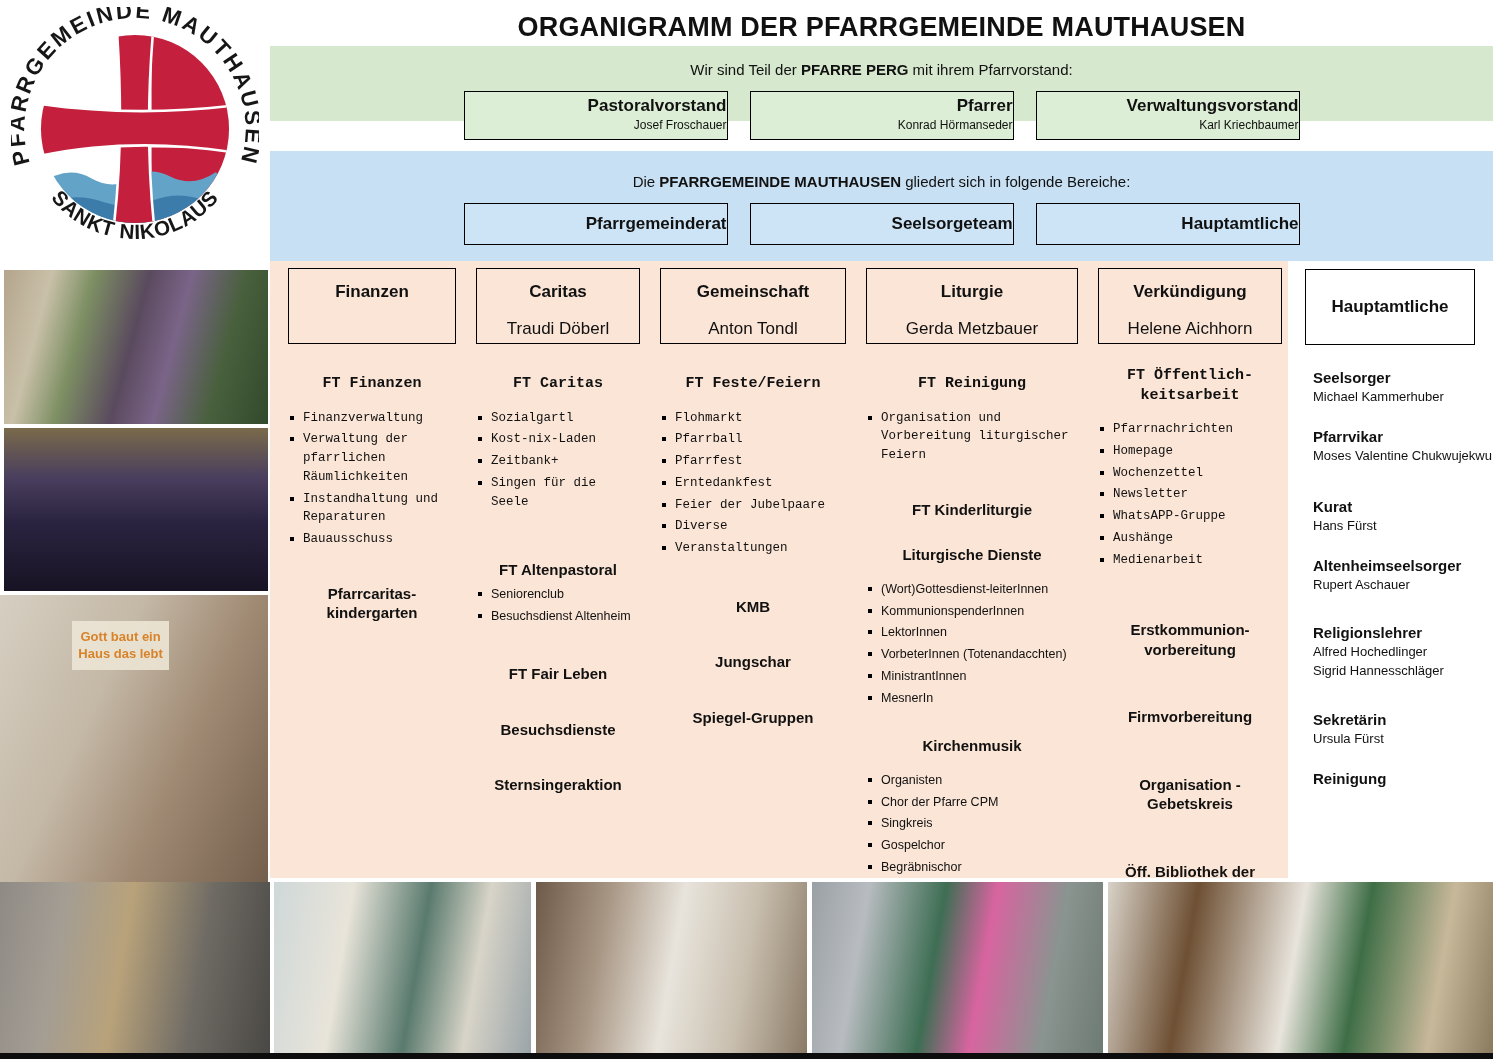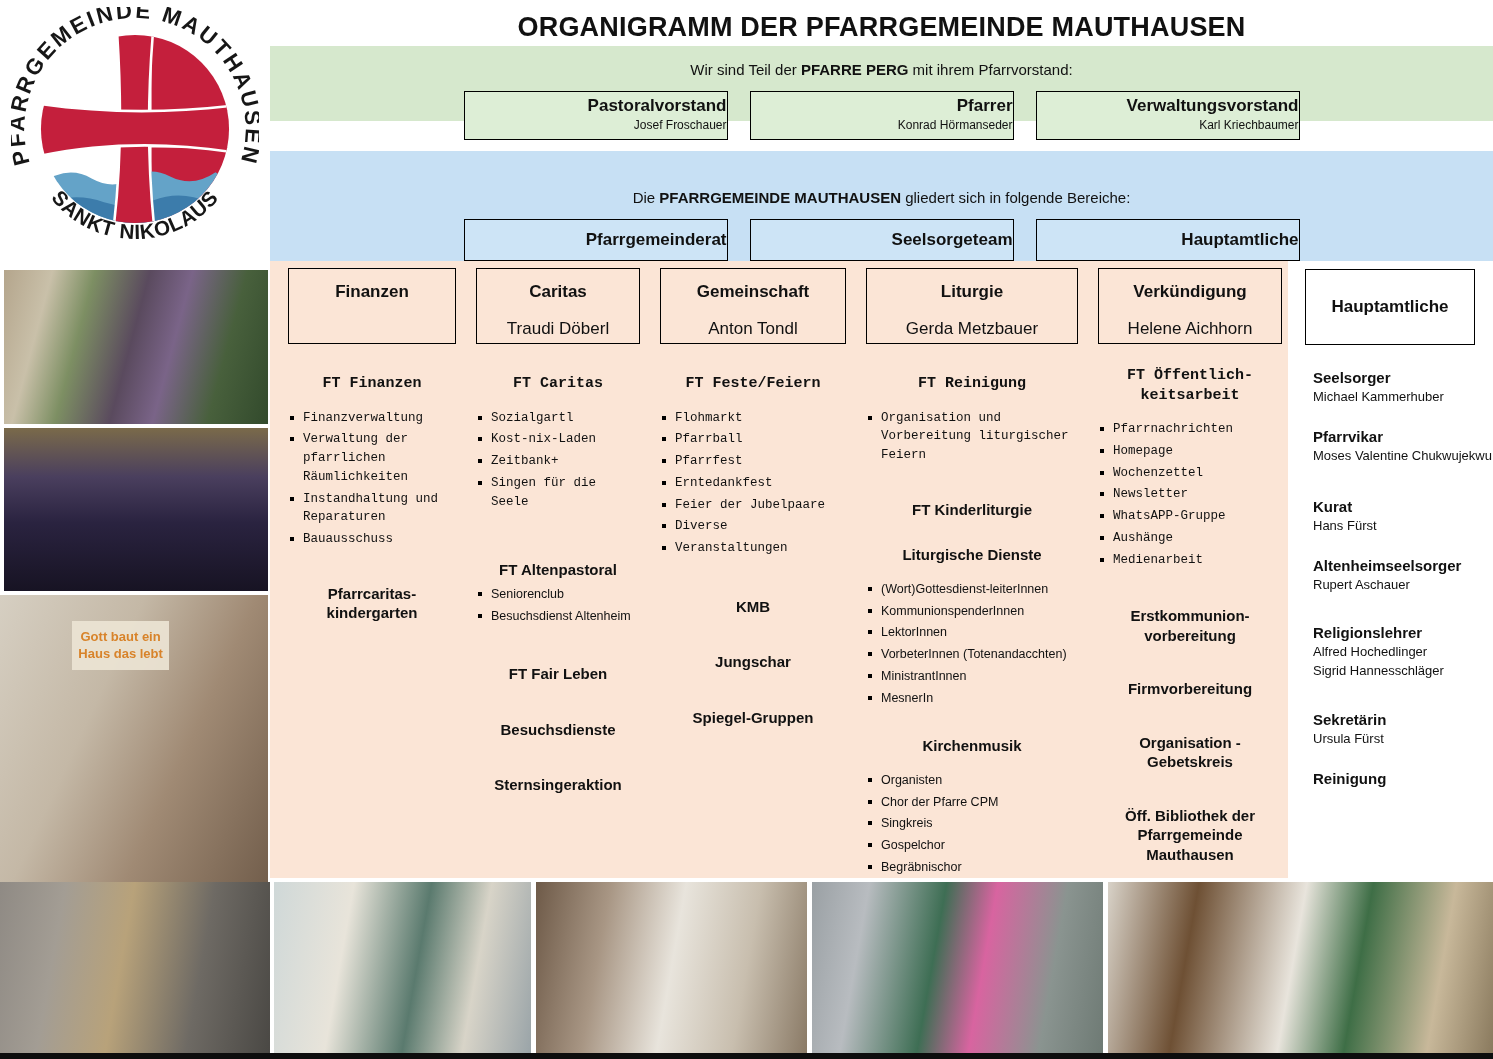--- a/index.html
+++ b/index.html
@@ -20,21 +20,21 @@
   .logo-svg{width:248px; height:248px;}
   .logo-svg text{font-family:"Liberation Sans", sans-serif; font-weight:700; fill:#161616;}
 
   
   .page-title{position:absolute; left:270px; top:12px; width:1223px; text-align:center;
               font-size:27px; font-weight:700; letter-spacing:.2px;}
   .band{position:absolute; left:270px; width:1223px;}
   .band-green{top:46px; height:75px; background:var(--green);}
   .band-blue{top:151px; height:110px; background:var(--blue);}
   .band-intro{text-align:center; font-size:15px; padding-top:15px;}
-  .band-blue .band-intro{padding-top:38px;}
+  .band-blue .band-intro{padding-top:22px;}
   .band-boxes{display:flex; justify-content:center; gap:22px; margin-top:13px;}
   .band-box{width:264px; border:1.5px solid #000; text-align:right;}
   .band-box.green-box{background:var(--green-box); padding:4px 0 7px;}
   .band-box.blue-box{background:var(--blue-box); padding:10px 0;}
   .bb-title{font-size:17px; font-weight:700;}
   .bb-name{font-size:12px; margin-top:2px;}
 
   
   .peach{position:absolute; left:270px; top:261px; width:1018px; height:617px; background:var(--peach);}
   .areas{display:flex; gap:20px; padding:7px 0 0 18px;}
@@ -48,21 +48,21 @@
   .block.solo{margin-top:32px;}
   .block-heading{text-align:center; font-size:15px; font-weight:700; line-height:1.3;}
   .bullets{list-style:none; margin-top:15px;}
   .bullets li{display:flex; font-size:12.5px; line-height:1.5; margin-bottom:3px;}
   .sq{flex:0 0 auto; width:4px; height:4px; background:#000; margin:7px 9px 0 2px;}
   .area-2 .block:nth-child(3){margin-top:46px;}
   .area-2 .block:nth-child(3) .bullets{margin-top:5px;}
   .area-2 .block.solo{margin-top:36px;}
   .area-3 .block.solo{margin-top:36px;}
   .area-5 .block:nth-child(2){margin-top:22px;}
-  .area-5 .block.solo{margin-top:34px;}
+  .area-5 .block.solo{margin-top:48px;}
 
   
   .right-col{position:absolute; left:1288px; top:261px; width:205px; height:617px; background:#fff;}
   .h-box{margin:8px 0 0 17px; width:170px; height:76px; border:1.5px solid #000; background:#fff;
          display:flex; align-items:center; justify-content:center; font-size:17px; font-weight:700;}
   .roles{margin:24px 0 0 25px;}
   .role{margin-bottom:21px;}
   .role:nth-child(2){margin-bottom:32px;}
   .role:nth-child(4){margin-bottom:30px;}
   .role:nth-child(5){margin-bottom:30px;}

